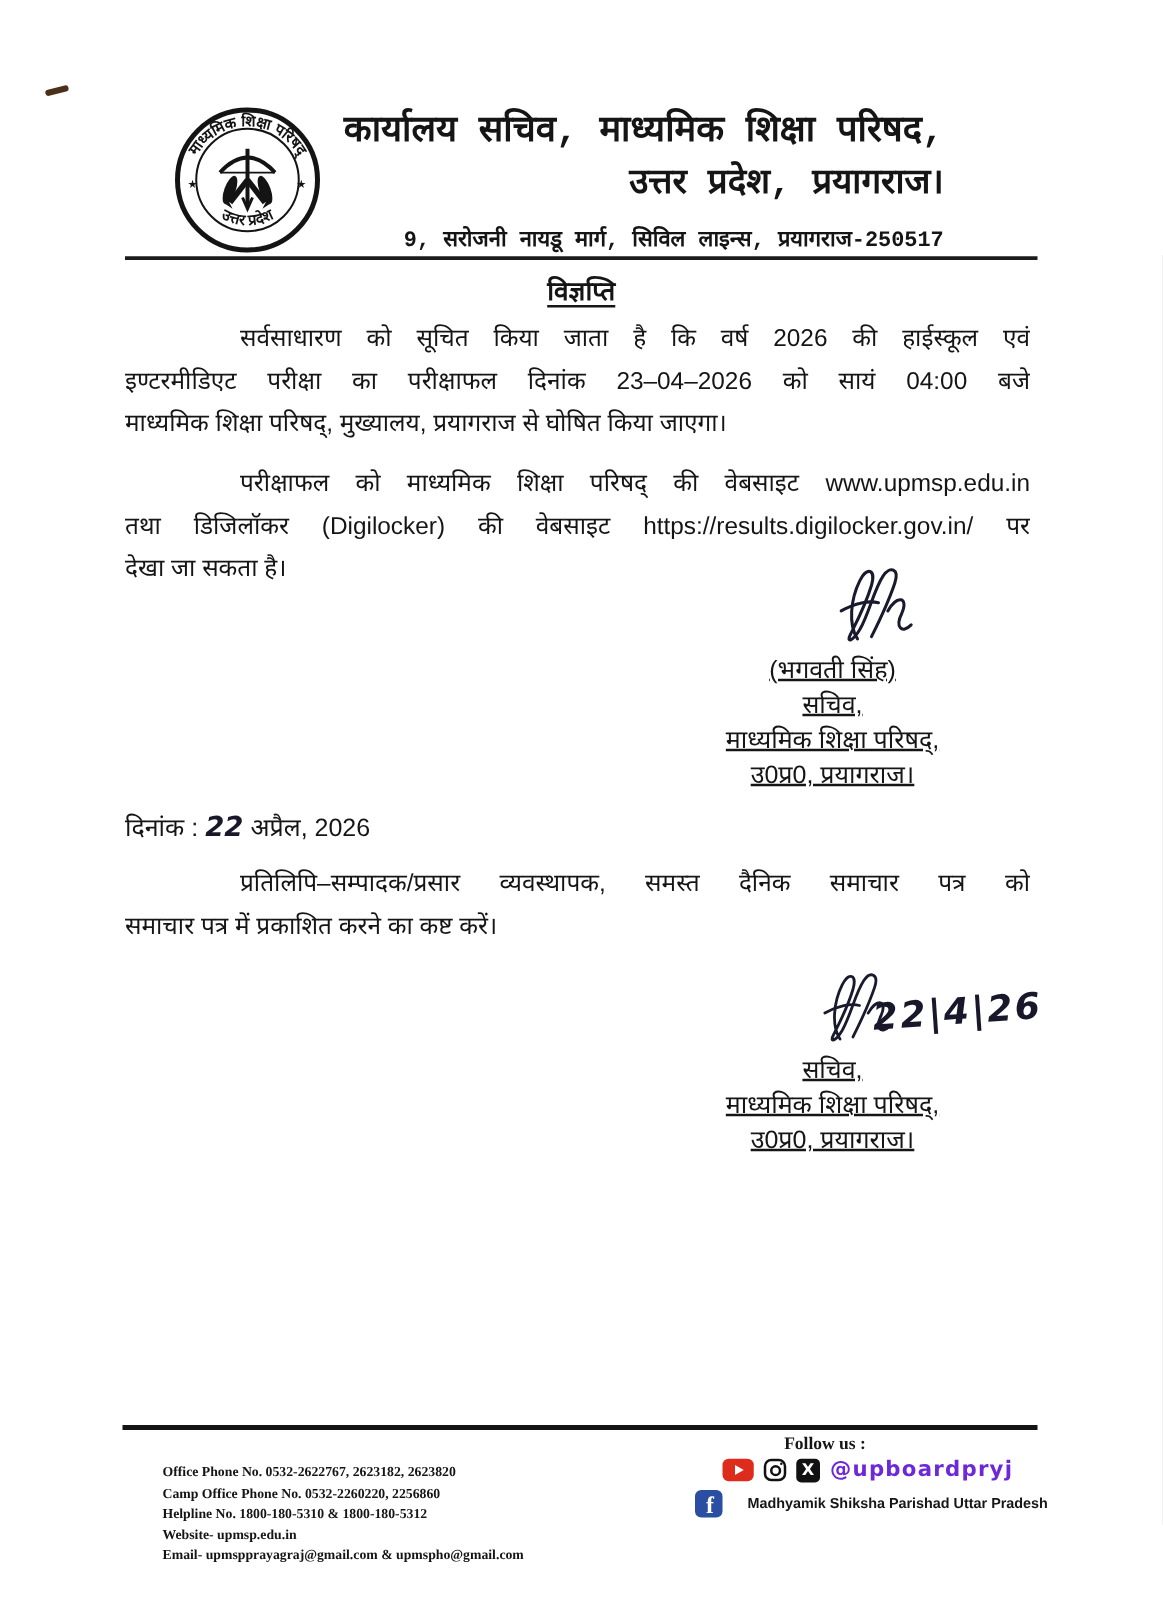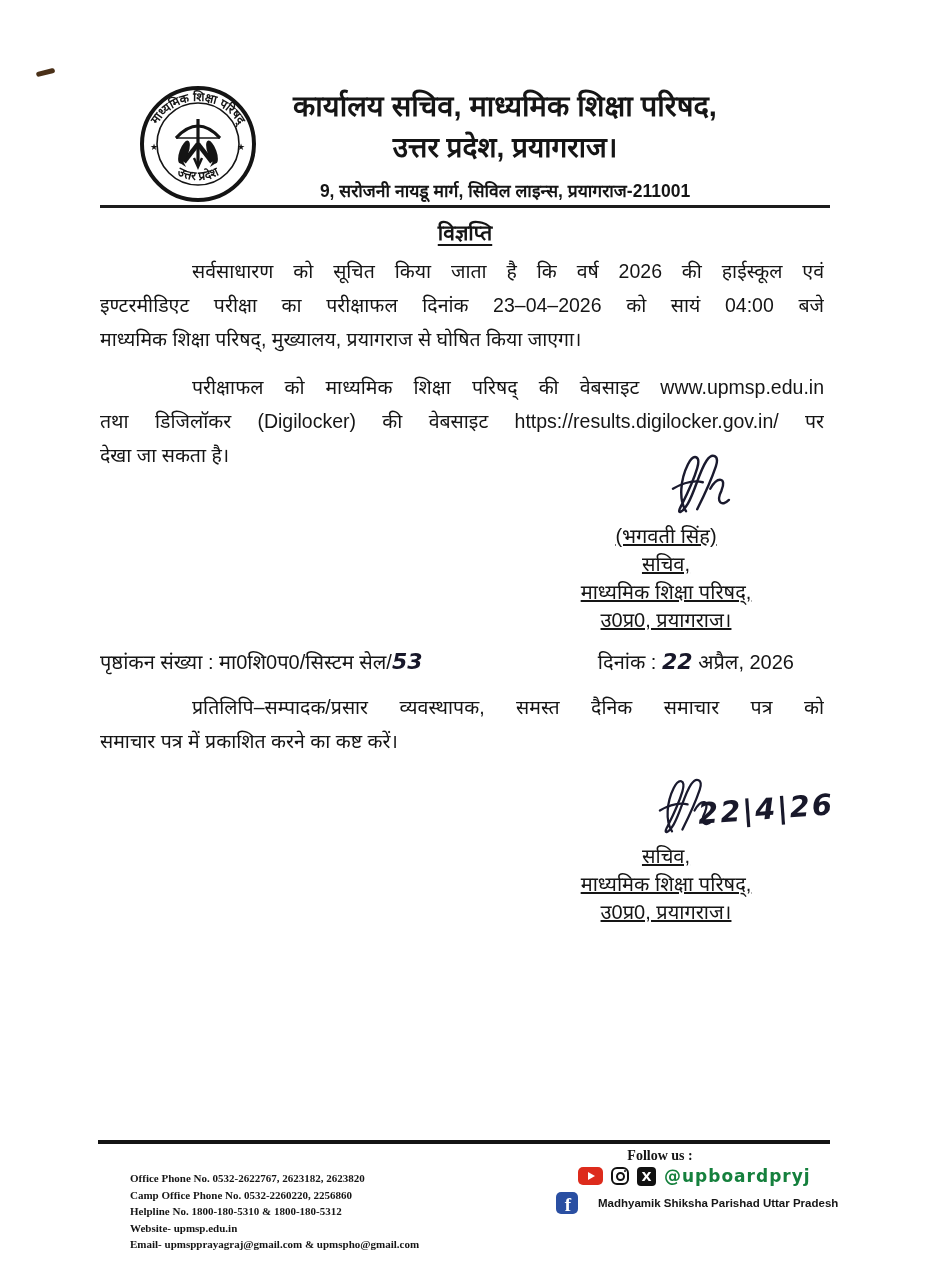--- a/index.html
+++ b/index.html
@@ -6,21 +6,21 @@
   .page{
     position:relative;width:930px;height:1280px;margin:0 auto;
     background:#ffffff;color:#151515;overflow:hidden;
     font-family:"Liberation Sans",sans-serif;
   }
   
   .pen-mark{position:absolute;left:36px;top:70px;width:19px;height:4.5px;
     background:#4a3018;border-radius:3px;transform:rotate(-14deg);}
   
   .seal{position:absolute;left:128px;top:84px;}
-  .head-text{position:absolute;left:255px;top:86px;width:500px;text-align:center;}
+  .head-text{position:absolute;left:255px;top:86px;width:500px;text-align:right;font-family:Liberation Mono, monospace;}
   .org1{font-size:29px;font-weight:700;line-height:40px;white-space:nowrap;}
   .org2{font-size:28px;font-weight:700;line-height:44px;white-space:nowrap;}
   .addr{font-size:17.5px;font-weight:700;margin-top:8px;white-space:nowrap;}
   .rule{position:absolute;left:100px;top:205px;width:730px;height:3px;background:#1c1c1c;}
   
   .notice-title{position:absolute;left:0;top:218px;width:930px;text-align:center;
     font-size:21px;font-weight:700;text-decoration:underline;
     text-decoration-thickness:1.5px;text-underline-offset:4px;}
   .para{position:absolute;left:100px;width:724px;font-size:19.5px;}
   .jline{height:34px;line-height:34px;text-align:justify;text-align-last:justify;
@@ -45,21 +45,21 @@
     justify-content:space-between;font-size:20px;white-space:nowrap;}
   .endorse .hand{font-size:22px;}
   
   .footer-rule{position:absolute;left:98px;top:1140px;width:732px;height:4px;background:#141414;}
   .footer-left{position:absolute;left:130px;top:1170px;
     font-family:"Liberation Serif",serif;font-weight:700;font-size:11px;line-height:16.5px;
     white-space:nowrap;}
   .follow{position:absolute;left:545px;top:1148px;width:230px;text-align:center;
     font-family:"Liberation Serif",serif;font-weight:700;font-size:14px;}
   .social-row{position:absolute;left:578px;top:1166px;display:flex;align-items:center;gap:8px;}
-  .handle{font-family:"DejaVu Sans",sans-serif;font-weight:700;font-size:17px;letter-spacing:1px;color:#15803d;}
+  .handle{font-family:"DejaVu Sans",sans-serif;font-weight:700;font-size:17px;letter-spacing:1px;color:#6d28d9;}
   .fb-row{position:absolute;left:556px;top:1192px;display:flex;align-items:center;gap:20px;}
   .fb-name{font-weight:700;font-size:11.5px;color:#161616;}
   
   .ic{display:inline-flex;align-items:center;justify-content:center;flex:none;}
   .yt{width:25px;height:18px;background:#dd2b1c;border-radius:5px;}
   .yt::after{content:"";border-left:7px solid #fff;border-top:4.5px solid transparent;
     border-bottom:4.5px solid transparent;margin-left:1px;}
   .ig{width:14px;height:14px;border:2.6px solid #111;border-radius:6px;position:relative;}
   .ig-lens{width:5px;height:5px;border:2.4px solid #111;border-radius:50%;}
   .ig::after{content:"";position:absolute;top:1px;right:1px;width:2.4px;height:2.4px;
@@ -103,21 +103,21 @@
         <path d="M0,-2 L14,16" stroke-width="4.5"></path>
         <ellipse cx="-14" cy="6" rx="4.5" ry="12" transform="rotate(20 -14 6)" fill="#141414" stroke="none"></ellipse>
         <ellipse cx="14" cy="6" rx="4.5" ry="12" transform="rotate(-20 14 6)" fill="#141414" stroke="none"></ellipse>
         <path d="M-18,17 L-12,21 L-16,13 Z" fill="#141414" stroke="none"></path>
         <path d="M18,17 L12,21 L16,13 Z" fill="#141414" stroke="none"></path>
       </g>
     </svg>
     <div class="head-text">
       <div class="org1">कार्यालय सचिव, माध्यमिक शिक्षा परिषद,</div>
       <div class="org2">उत्तर प्रदेश, प्रयागराज।</div>
-      <div class="addr">9, सरोजनी नायडू मार्ग, सिविल लाइन्स, प्रयागराज-211001</div>
+      <div class="addr">9, सरोजनी नायडू मार्ग, सिविल लाइन्स, प्रयागराज-250517</div>
     </div>
   </div>
 
   <div class="rule"></div>
 
   <div class="notice-title">विज्ञप्ति</div>
 
   <div class="para p1">
     <div class="jline indent">सर्वसाधारण को सूचित किया जाता है कि वर्ष 2026 की हाईस्कूल एवं</div>
     <div class="jline">इण्टरमीडिएट परीक्षा का परीक्षाफल दिनांक 23–04–2026 को सायं 04:00 बजे</div>
@@ -139,23 +139,20 @@
       </g>
     </svg>
     <div class="sigline first">(भगवती सिंह)</div>
     <div class="sigline">सचिव,</div>
     <div class="sigline">माध्यमिक शिक्षा परिषद्,</div>
     <div class="sigline">उ0प्र0, प्रयागराज।</div>
   </div>
 
   <div class="endorse">
     <span>
-      <span>पृष्ठांकन संख्या : मा0शि0प0/सिस्टम सेल/</span><span class="hand">53</span>
-    </span>
-    <span>
       <span>दिनांक : </span><span class="hand">22</span><span> अप्रैल, 2026</span>
     </span>
   </div>
 
   <div class="para pcopy">
     <div class="jline indent">प्रतिलिपि–सम्पादक/प्रसार व्यवस्थापक, समस्त दैनिक समाचार पत्र को</div>
     <div class="jline last">समाचार पत्र में प्रकाशित करने का कष्ट करें।</div>
   </div>
 
   <div class="sigblock sig2">

